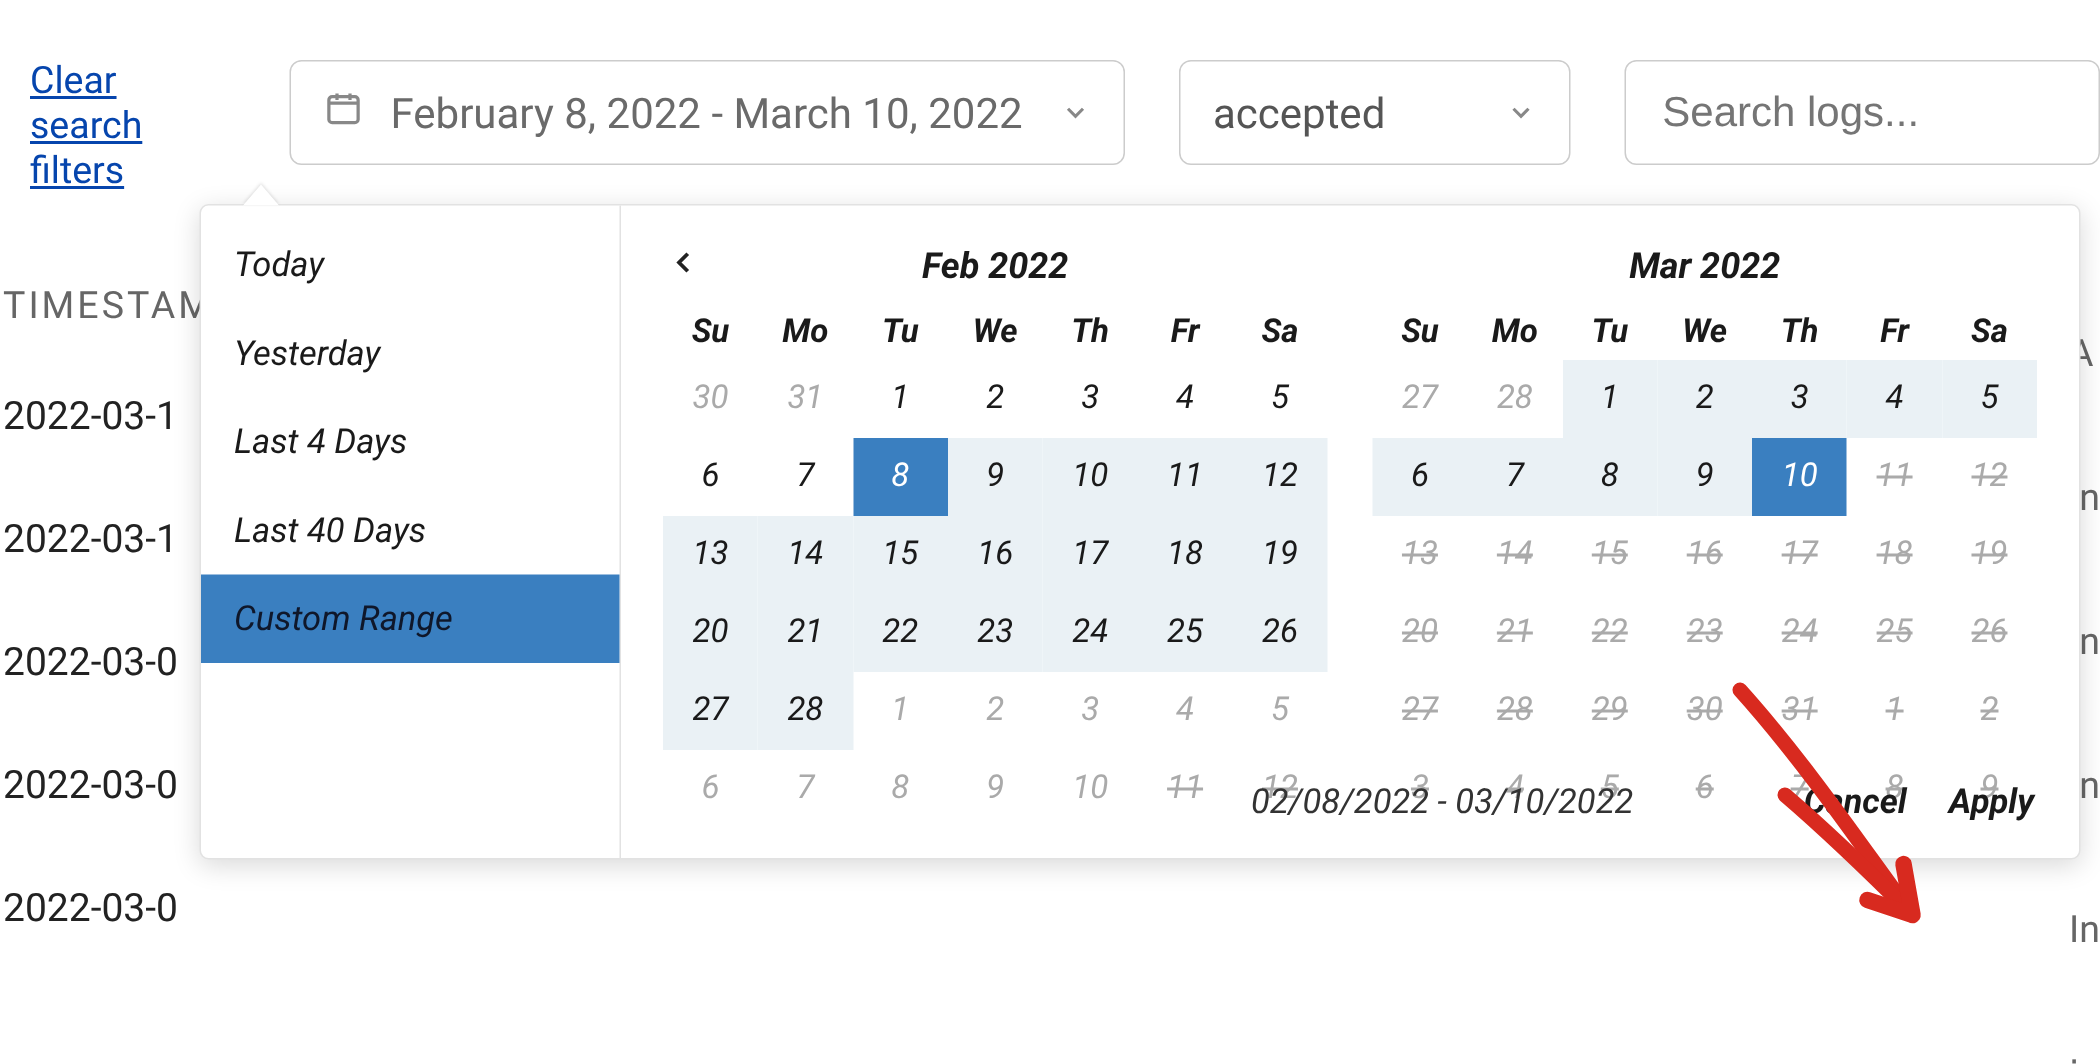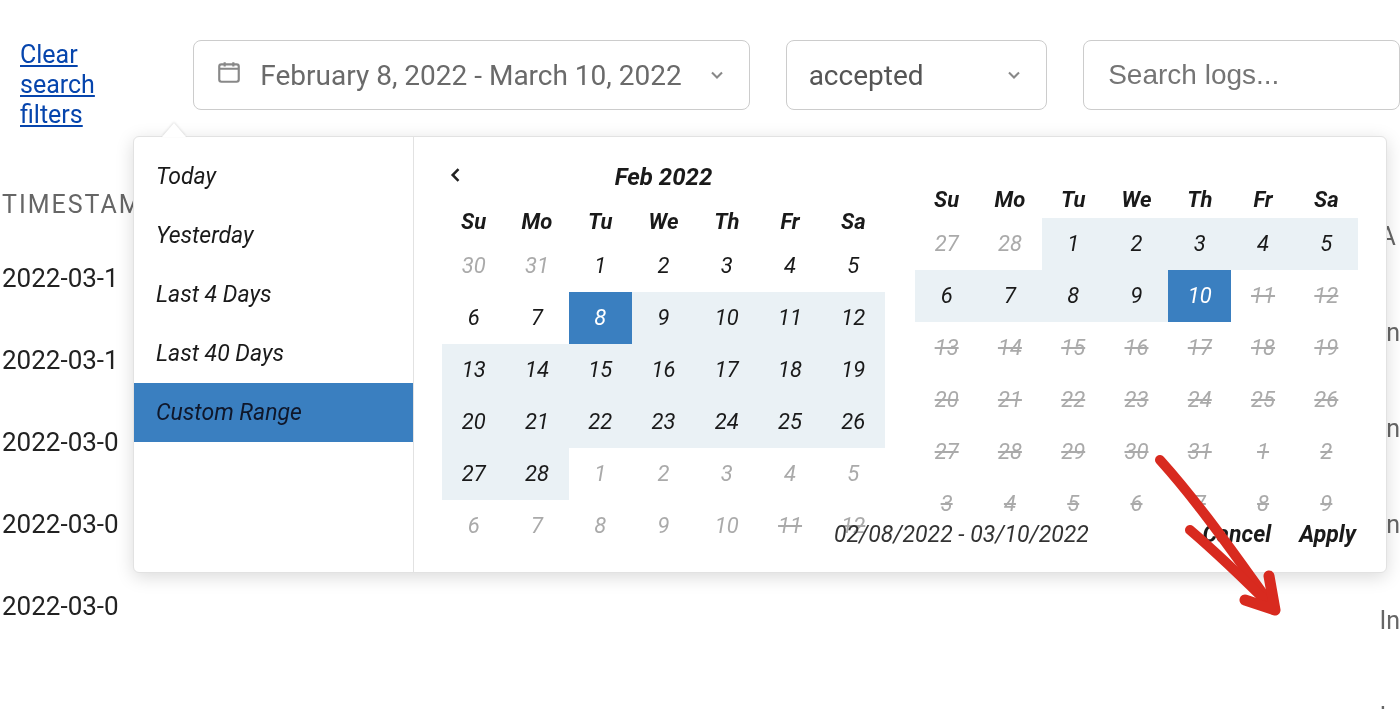--- a/index.html
+++ b/index.html
@@ -177,20 +177,23 @@
               <div class="day other">7</div>
               <div class="day other">8</div>
               <div class="day other">9</div>
               <div class="day other">10</div>
               <div class="day other disabled">11</div>
               <div class="day other disabled">12</div>
             </div>
           </div>
       </div>
       <div class="month">
+        <div class="month-head">
+          <span>Mar 2022</span>
+        </div>
         <div class="dow">
             <span>Su</span>
             <span>Mo</span>
             <span>Tu</span>
             <span>We</span>
             <span>Th</span>
             <span>Fr</span>
             <span>Sa</span>
           </div>
         <div>

